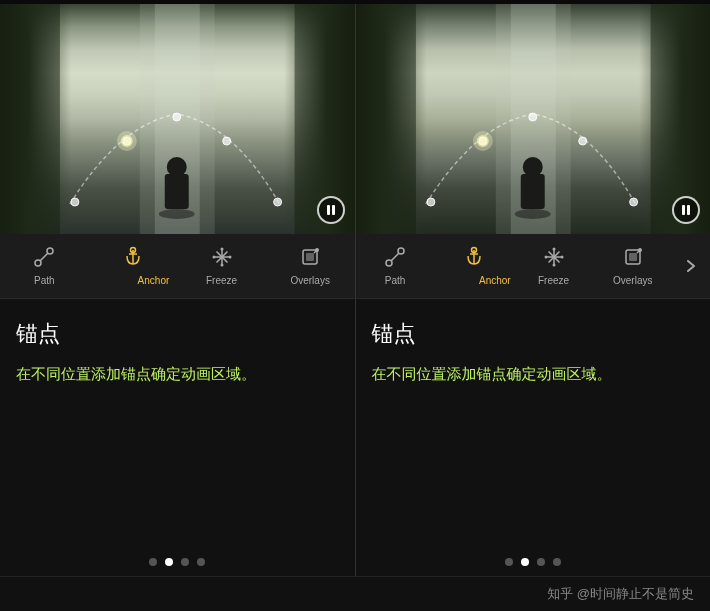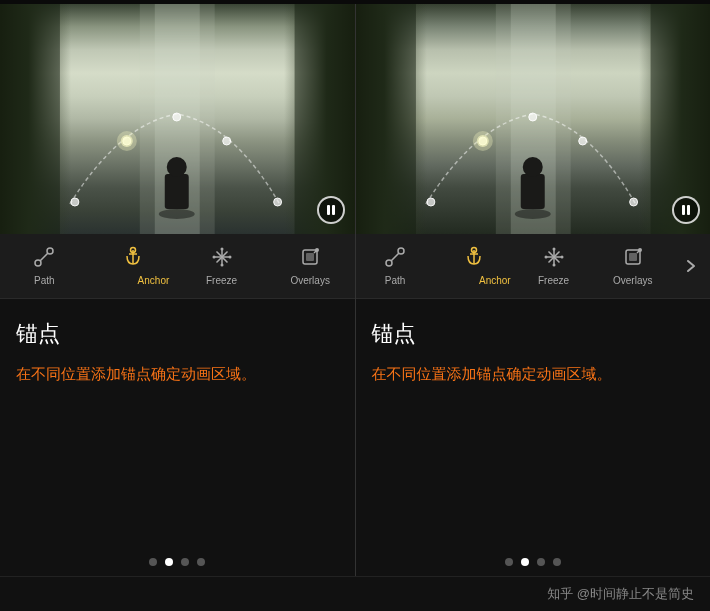--- a/index.html
+++ b/index.html
@@ -124,21 +124,21 @@
 
     .desc-title {
       font-size: 22px;
       font-weight: normal;
       color: white;
       margin-bottom: 12px;
     }
 
     .desc-text {
       font-size: 15px;
-      color: #f97316;
+      color: #bef264;
       line-height: 1.7;
     }
 
     
     .dots-row {
       display: flex;
       justify-content: center;
       gap: 8px;
       padding: 10px 0;
     }

